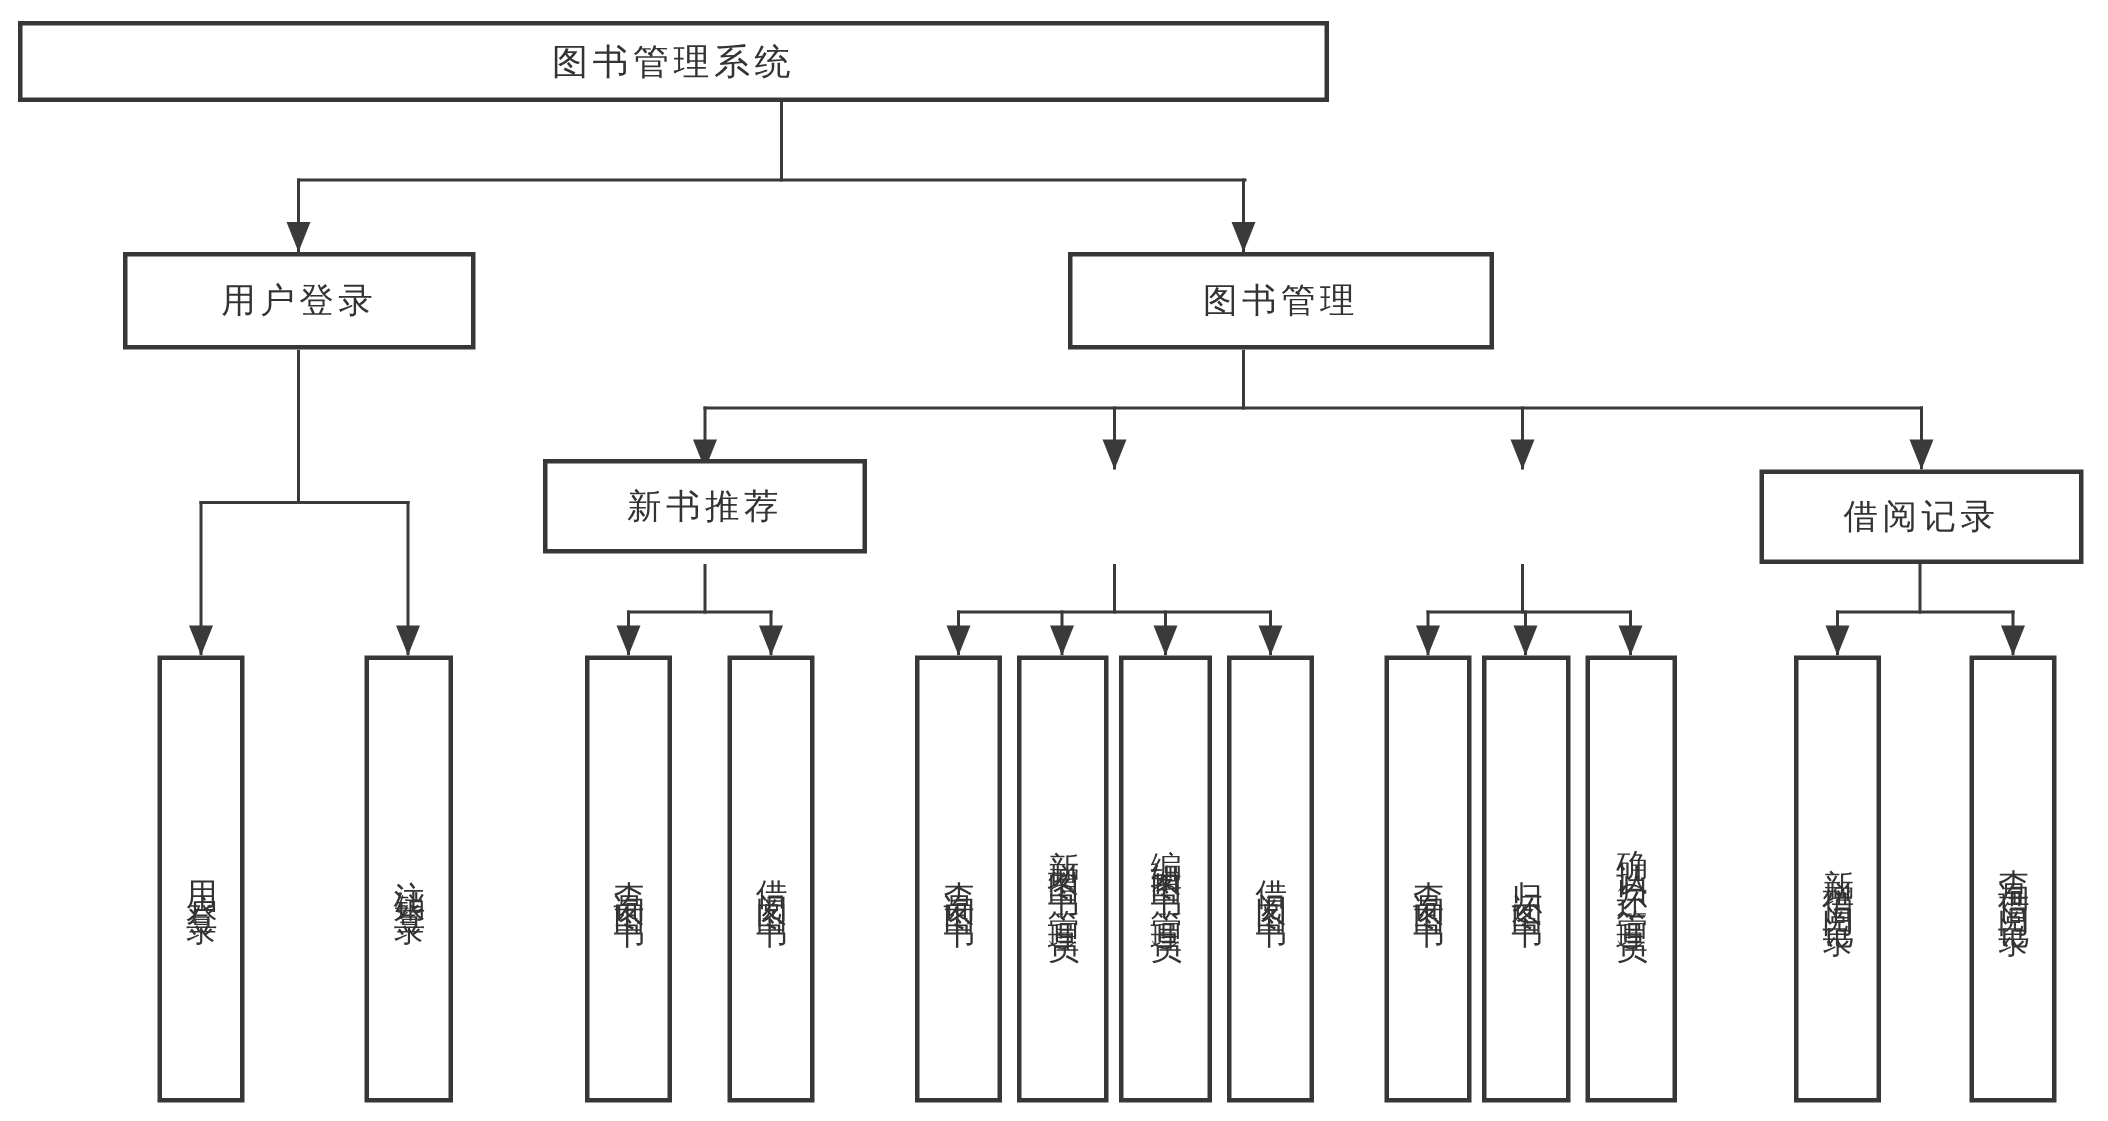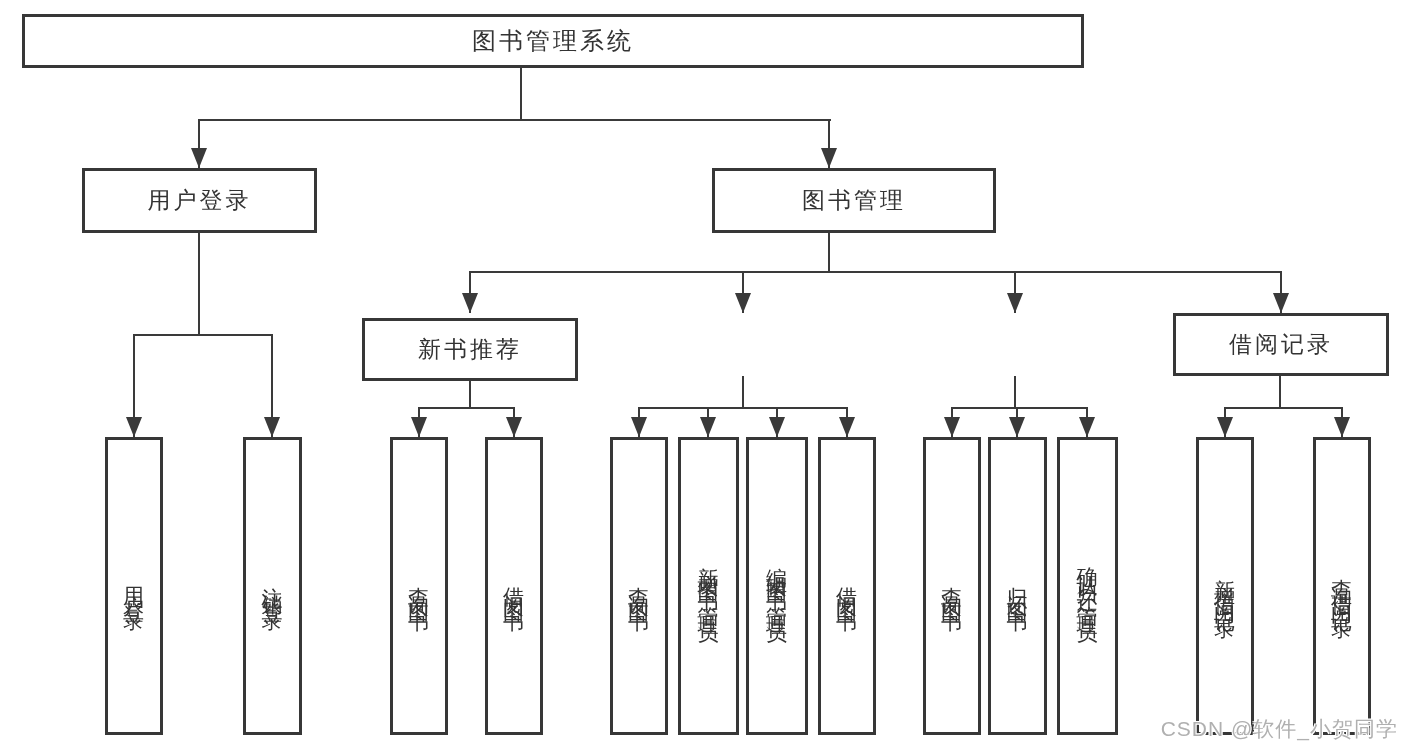--- a/index.html
+++ b/index.html
@@ -97,32 +97,32 @@
   <div class="ar" style="left:1009px;top:417px"></div>
   <div class="ar" style="left:1079px;top:417px"></div>
 
   <div class="vl" style="left:1279px;top:376px;height:33px"></div>
   <div class="hl" style="left:1224px;top:407px;width:119px"></div>
   <div class="vl" style="left:1224px;top:407px;height:30px"></div>
   <div class="vl" style="left:1341px;top:407px;height:30px"></div>
   <div class="ar" style="left:1217px;top:417px"></div>
   <div class="ar" style="left:1334px;top:417px"></div>
 
-  <div class="box root" style="left:22px;top:14px;width:1062px;height:54px">
+  <div class="box root" style="left:12px;top:14px;width:874px;height:54px">
     <span>图书管理系统</span>
   </div>
 
   <div class="box" style="left:82px;top:168px;width:235px;height:65px">
     <span>用户登录</span>
   </div>
   <div class="box" style="left:712px;top:168px;width:284px;height:65px">
     <span>图书管理</span>
   </div>
 
-  <div class="box" style="left:362px;top:318px;width:216px;height:63px">
+  <div class="box" style="left:362px;top:306px;width:216px;height:63px">
     <span>新书推荐</span>
   </div>
   <div class="box" style="left:1173px;top:313px;width:216px;height:63px">
     <span>借阅记录</span>
   </div>
 
   <div class="vbox" style="left:105px;top:437px;width:58px;height:298px">
     <span>用户登录</span>
   </div>
   <div class="vbox" style="left:243px;top:437px;width:59px;height:298px">
@@ -159,15 +159,14 @@
     <span>确认归还（管理员）</span>
   </div>
 
   <div class="vbox" style="left:1196px;top:437px;width:58px;height:298px">
     <span>新增借阅记录</span>
   </div>
   <div class="vbox" style="left:1313px;top:437px;width:58px;height:298px">
     <span>查询借阅记录</span>
   </div>
 
-  <div class="wm">CSDN @软件_小贺同学</div>
 
 </div>
 
 </body></html>

